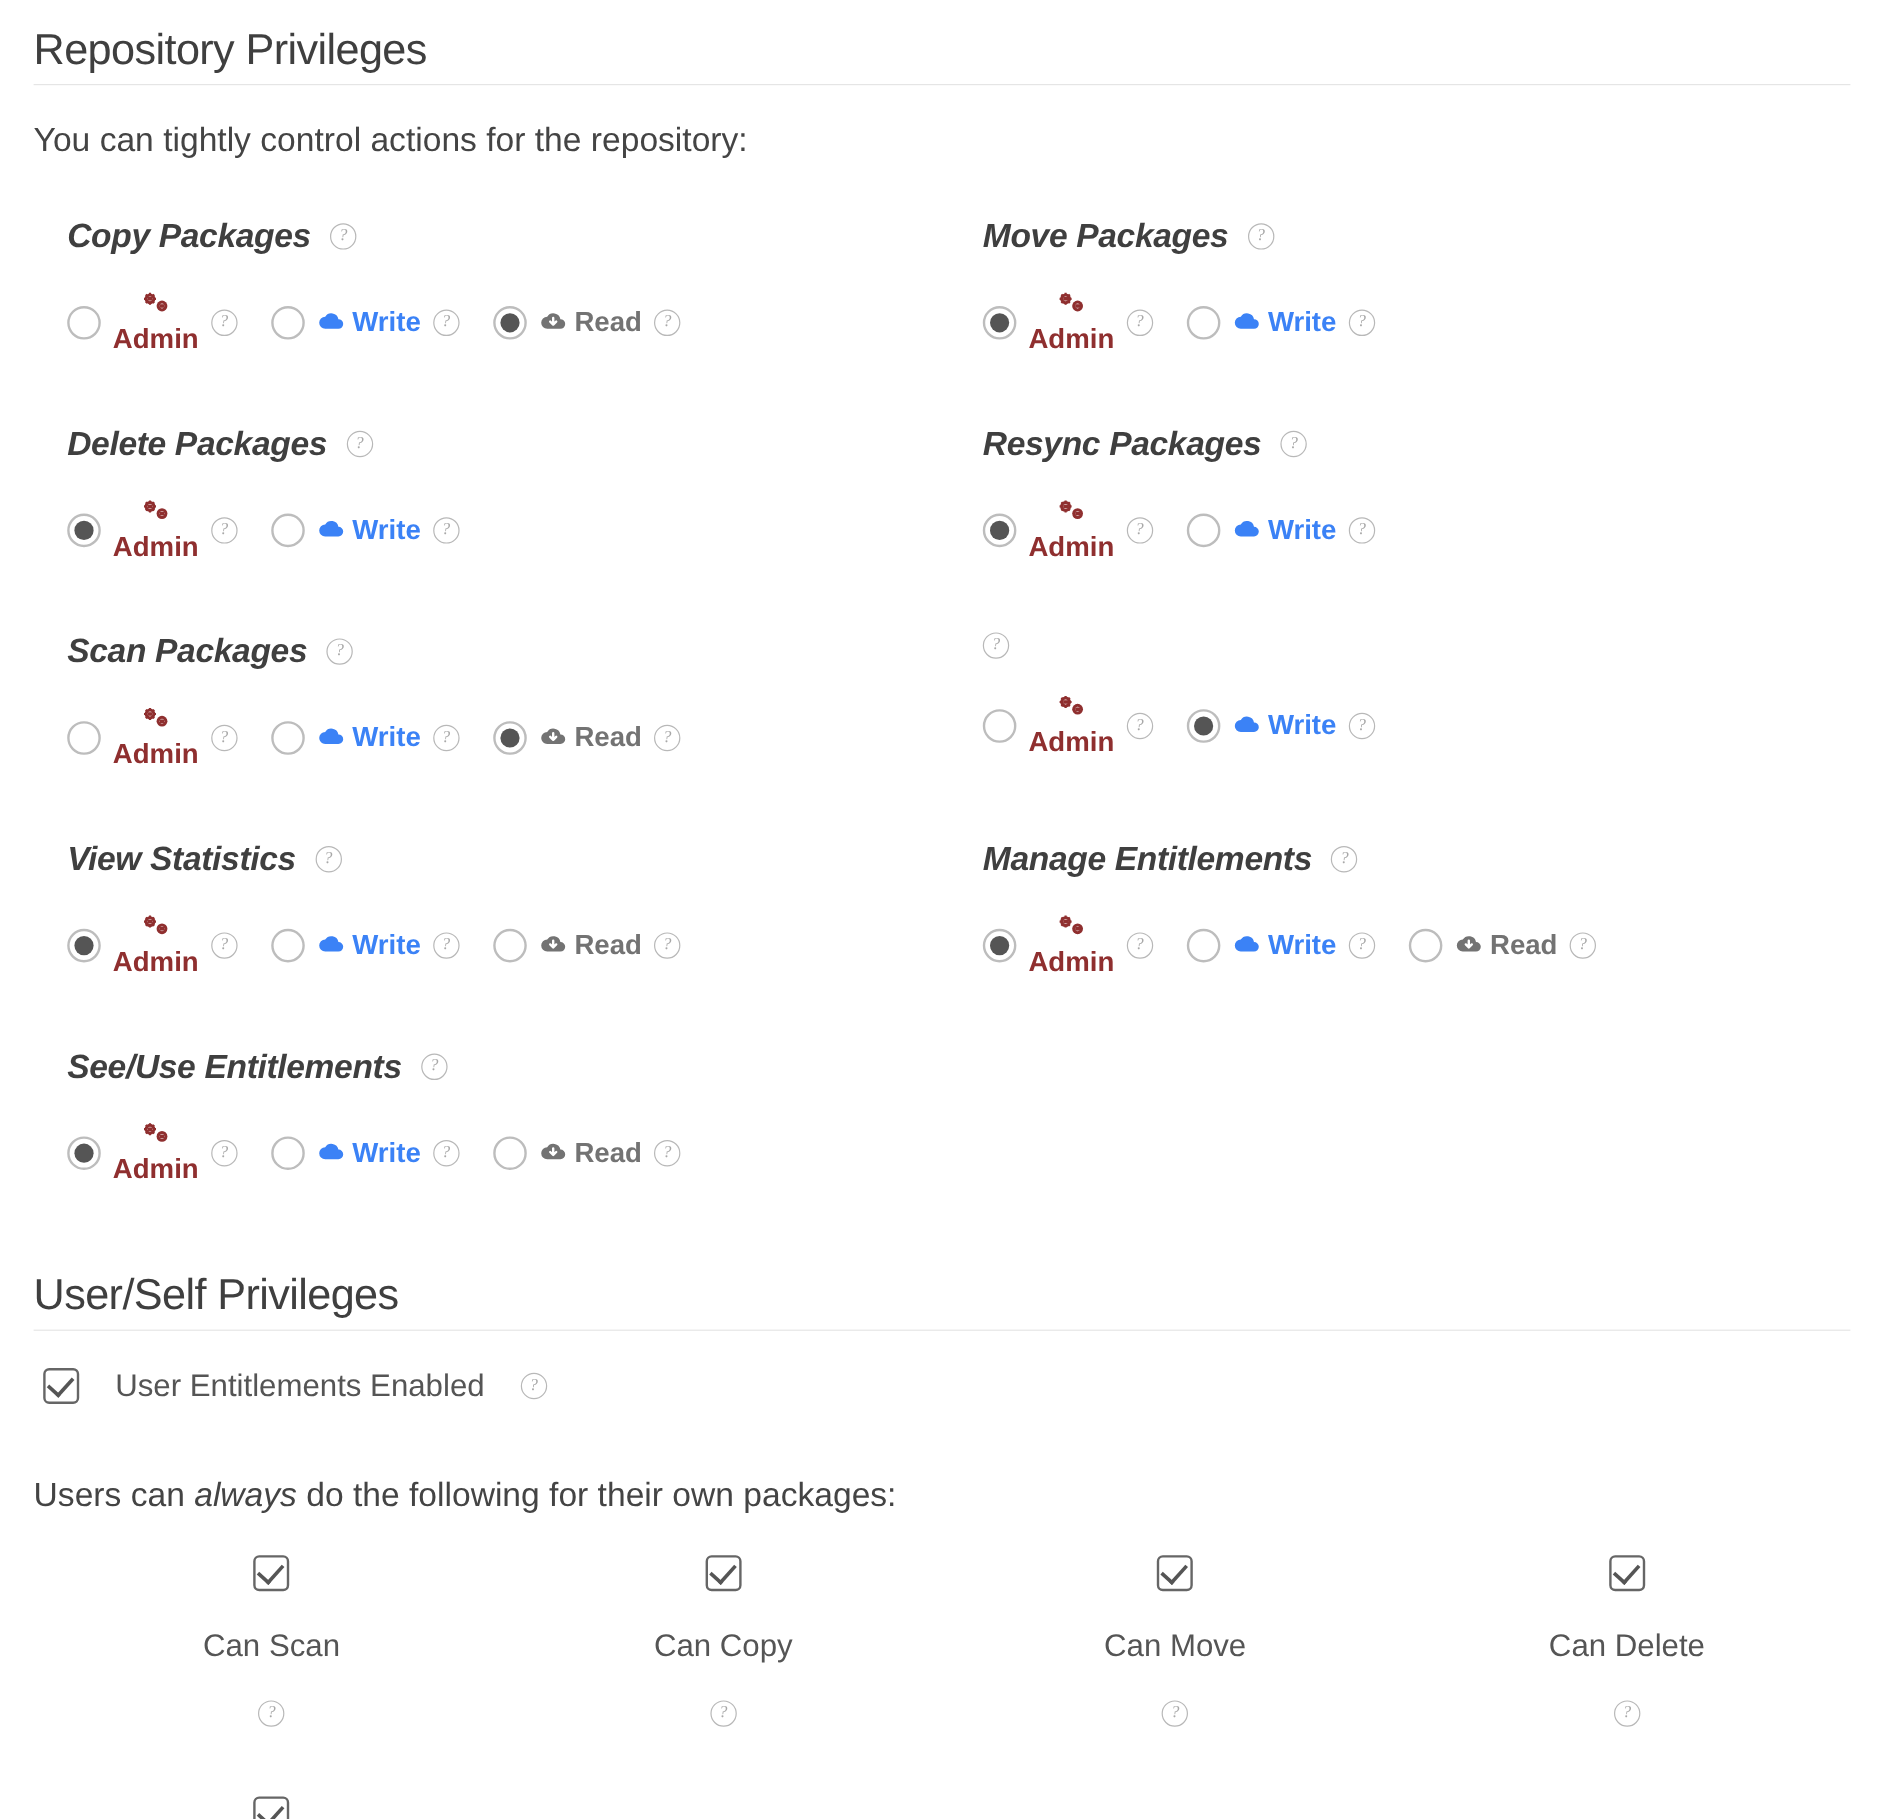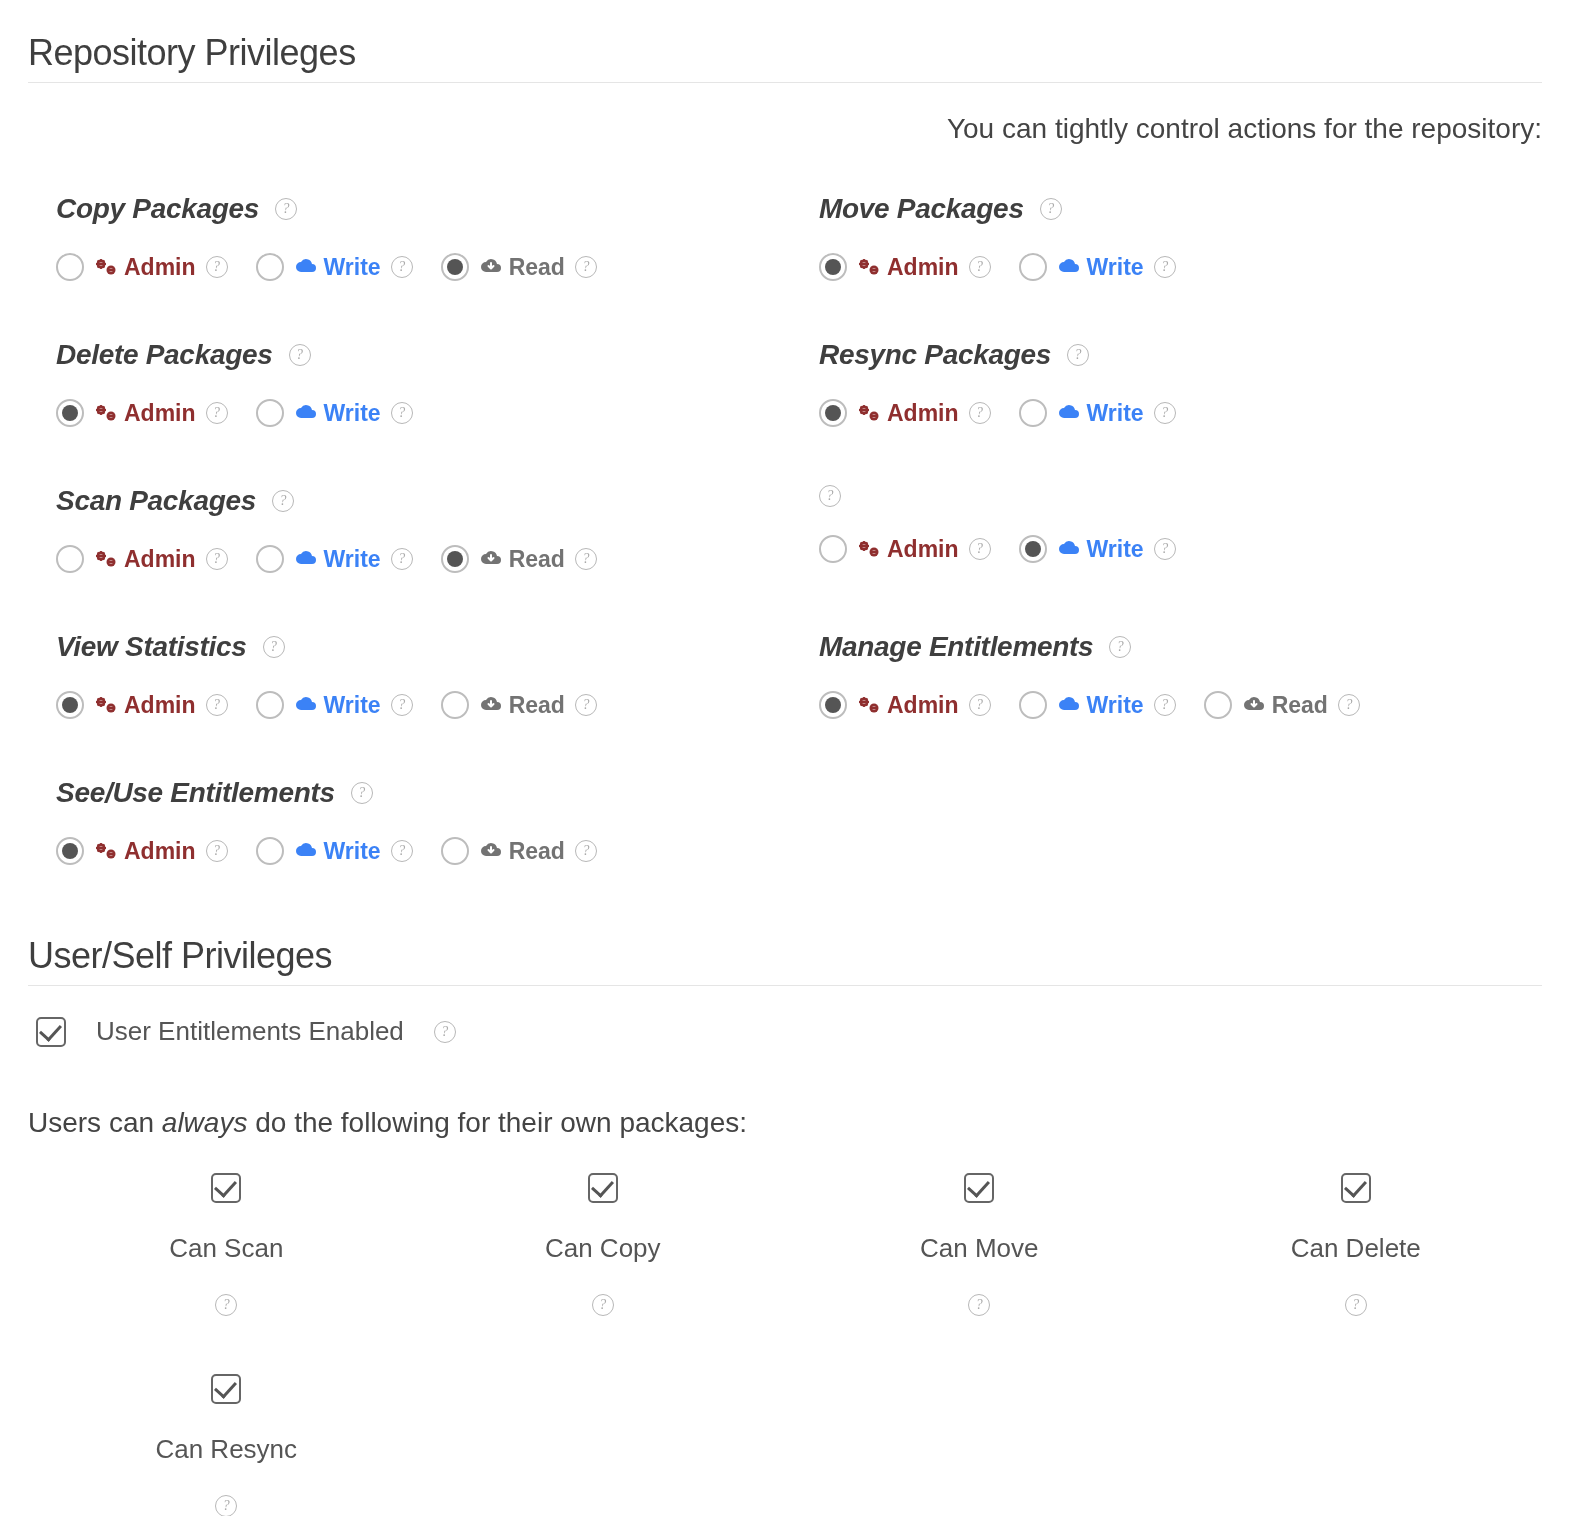--- a/index.html
+++ b/index.html
@@ -11,28 +11,26 @@
     width: 1570px;
   }
   .section-title {
     font-size: 36px;
     font-weight: 500;
     color: #3f3f3f;
     padding-bottom: 8px;
     border-bottom: 1px solid #e5e5e5;
     margin-bottom: 30px;
     letter-spacing: -0.5px;
-    margin-top: 12px;
   }
   .section-desc {
     font-size: 28px;
     color: #444;
     margin-bottom: 48px;
     font-weight: 400;
-    text-align: right;
   }
   .priv-grid {
     display: grid;
     grid-template-columns: 1fr 1fr;
     column-gap: 40px;
     row-gap: 58px;
     padding-left: 28px;
     margin-bottom: 70px;
   }
   .priv-block {}
@@ -96,21 +94,21 @@
     border-radius: 50%;
     background: #555;
   }
   .opt-label {
     display: flex;
     align-items: center;
     gap: 6px;
     font-size: 23px;
     font-weight: 700;
   }
-  .opt-label.admin { color: #8f2f2f; }
+  .opt-label.admin { color: #8f2f2f; flex-direction: column; }
   .opt-label.write { color: #3b82f6; }
   .opt-label.read  { color: #737373; }
   .opt-icon { width: 24px; height: 22px; display: inline-flex; align-items: center; justify-content: center; }
   .opt-icon svg { width: 100%; height: 100%; }
   .check-row {
     display: flex;
     align-items: center;
     gap: 30px;
     padding-left: 8px;
     margin-bottom: 10px;

